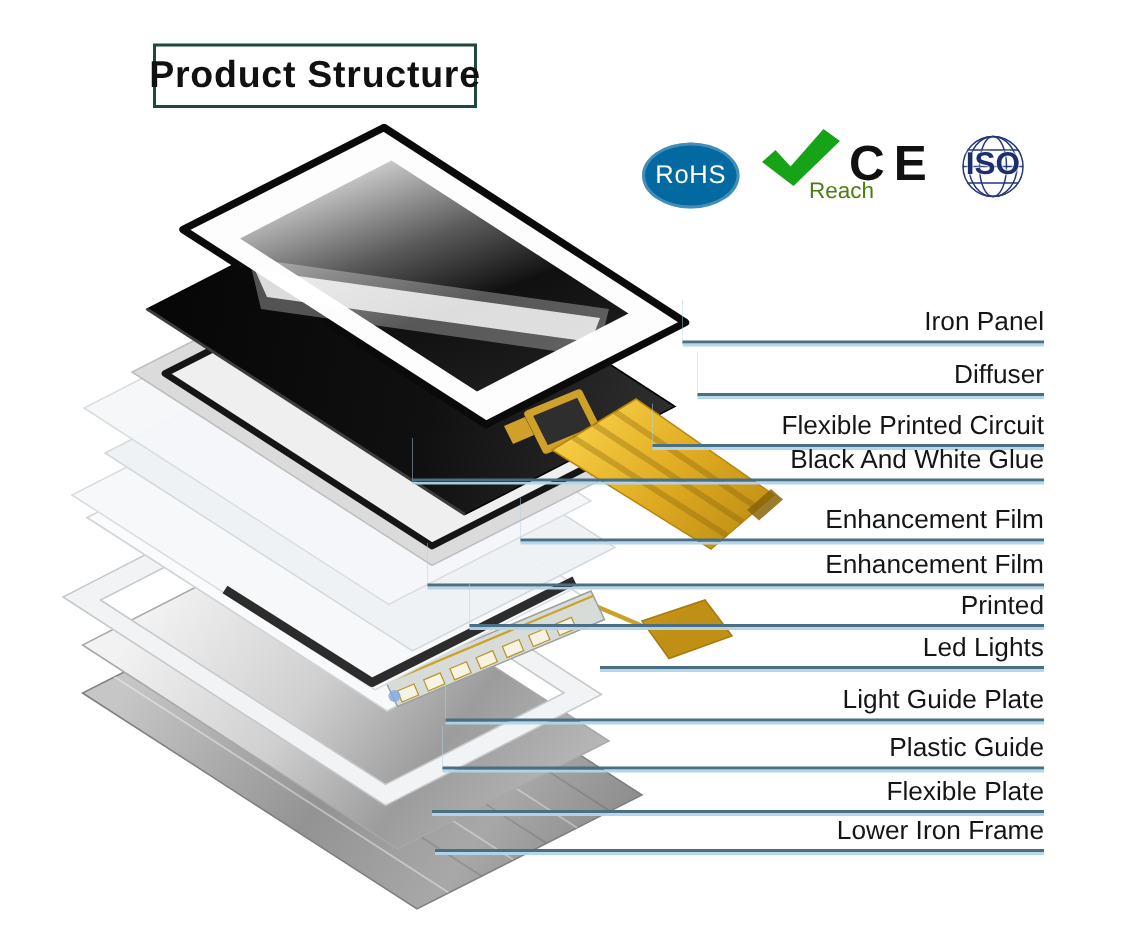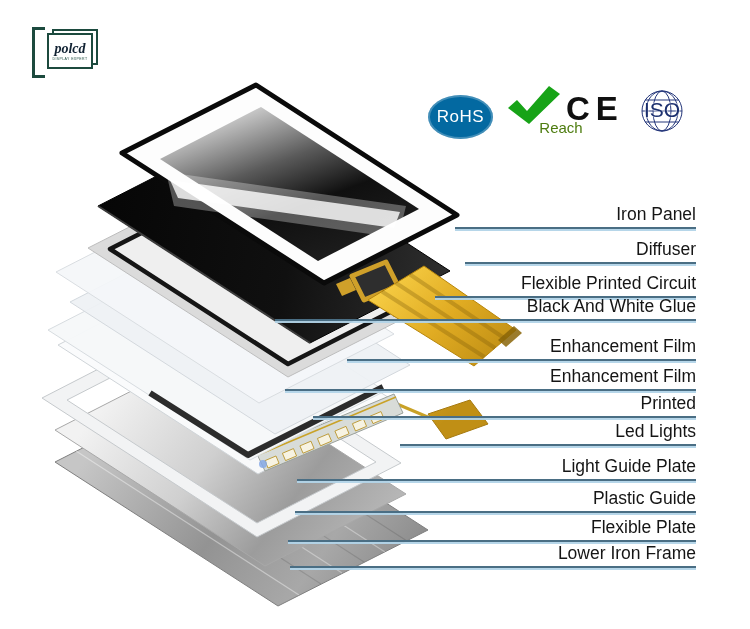--- a/index.html
+++ b/index.html
@@ -20,46 +20,41 @@
     border:2px solid #1c4a3e;box-sizing:border-box;display:flex;align-items:center;justify-content:center;}
   #title-box .t{font-size:25px;font-weight:bold;color:#111;letter-spacing:.5px;white-space:nowrap;}
 
   
   .badge{position:absolute;}
   #rohs{left:428px;top:95px;width:65px;height:44px;background:#0369a1;border-radius:50%;
     display:flex;align-items:center;justify-content:center;box-shadow:inset 0 0 0 2px rgba(255,255,255,.25);}
   #rohs span{color:#fff;font-size:17px;letter-spacing:.5px;}
   #reach-label{left:536px;top:119px;width:50px;text-align:center;color:#4d7c0f;font-weight:normal;font-size:15px;}
   #ce{left:566px;top:90px;font-weight:bold;font-size:33px;letter-spacing:6px;color:#101010;font-family:Liberation Sans, sans-serif;}
-  #iso-text{left:638px;top:98px;width:48px;text-align:center;font-weight:normal;font-size:21px;color:#1b2f6e;
+  #iso-text{left:638px;top:98px;width:48px;text-align:center;font-weight:bold;font-size:21px;color:#1b2f6e;
     text-shadow:0 0 2px #fff,0 0 2px #fff;}
 
   
   #diagram{position:absolute;left:0;top:0;width:750px;height:629px;}
 
   
   .label-row{position:absolute;height:27px;border-bottom:2px solid #4a6e84;
     box-shadow:0 2px 0 rgba(178,212,232,.95);
     display:flex;align-items:flex-end;justify-content:flex-end;
     font-size:17.5px;color:#151515;padding-bottom:2px;box-sizing:content-box;white-space:nowrap;}
 </style>
 </head>
 <body>
 
 <div id="stage">
 
-  <div id="logo">
-    <div class="bracket"></div>
-    <div class="paper back"></div>
-    <div class="paper front">
-      <div class="brand">polcd</div>
-      <div class="tagline">DISPLAY EXPERT</div>
-    </div>
+
+  <div id="title-box">
+    <span class="t">Product Structure</span>
   </div>
-
 
   <div id="rohs" class="badge">
     <span>RoHS</span>
   </div>
 
   <svg class="badge" style="left:505px;top:84px;" width="58" height="42">
     <polygon points="3,24 12,16 22,27 44,2 55,10 24,40" fill="#17a317"></polygon>
   </svg>
   <div id="reach-label" class="badge">Reach</div>
 

